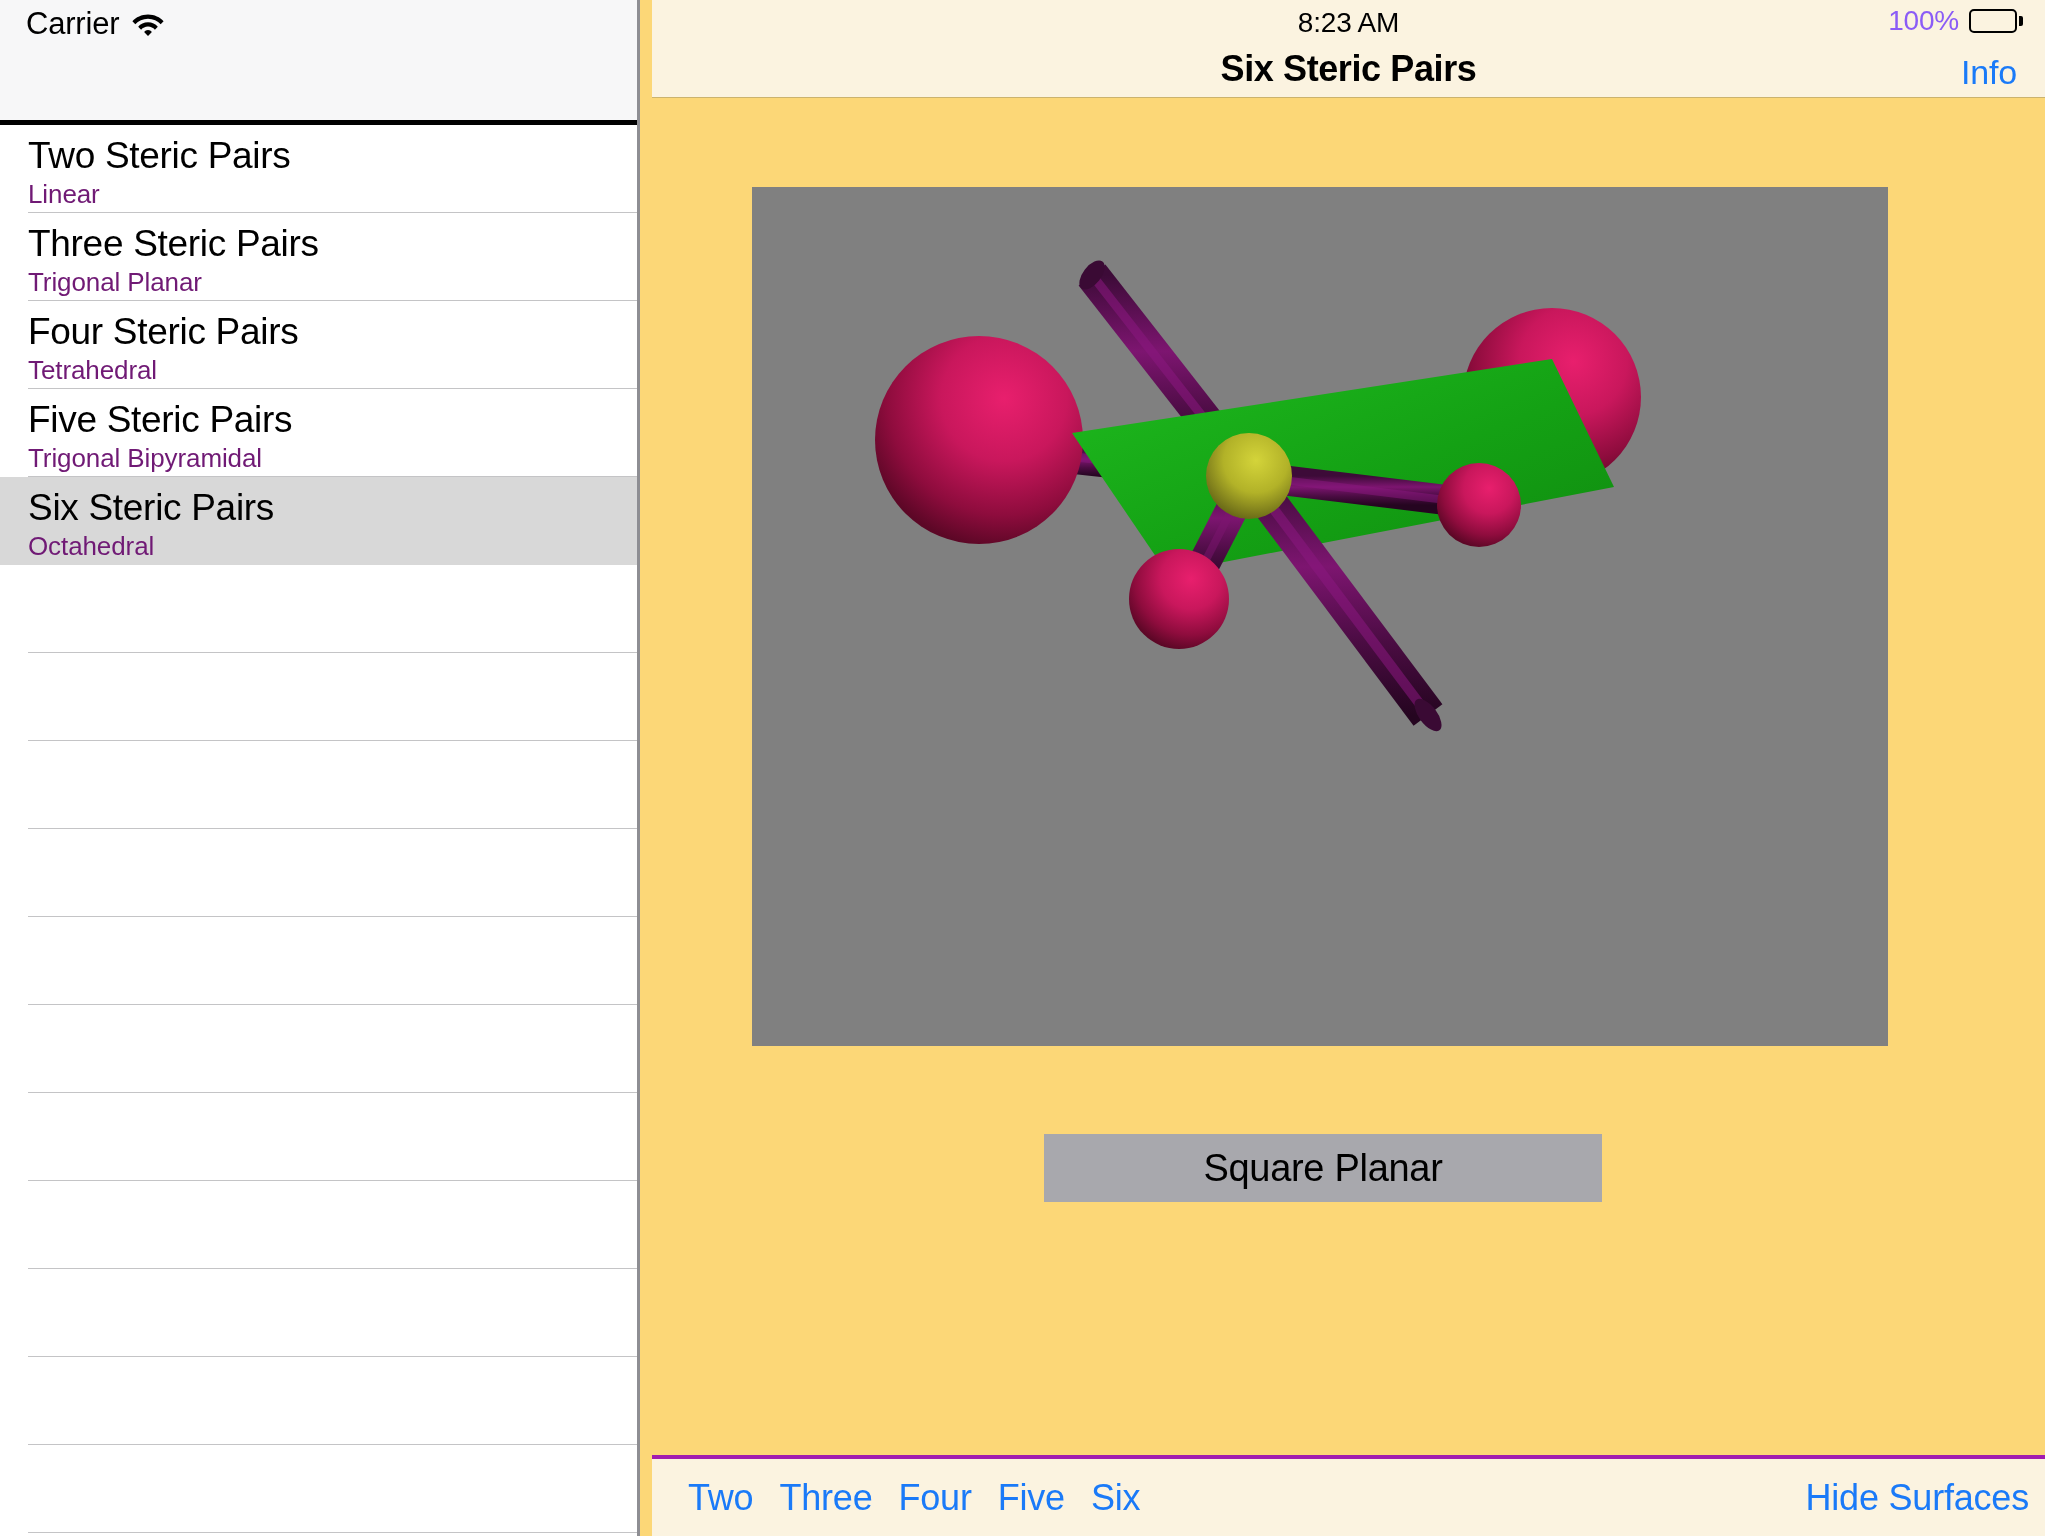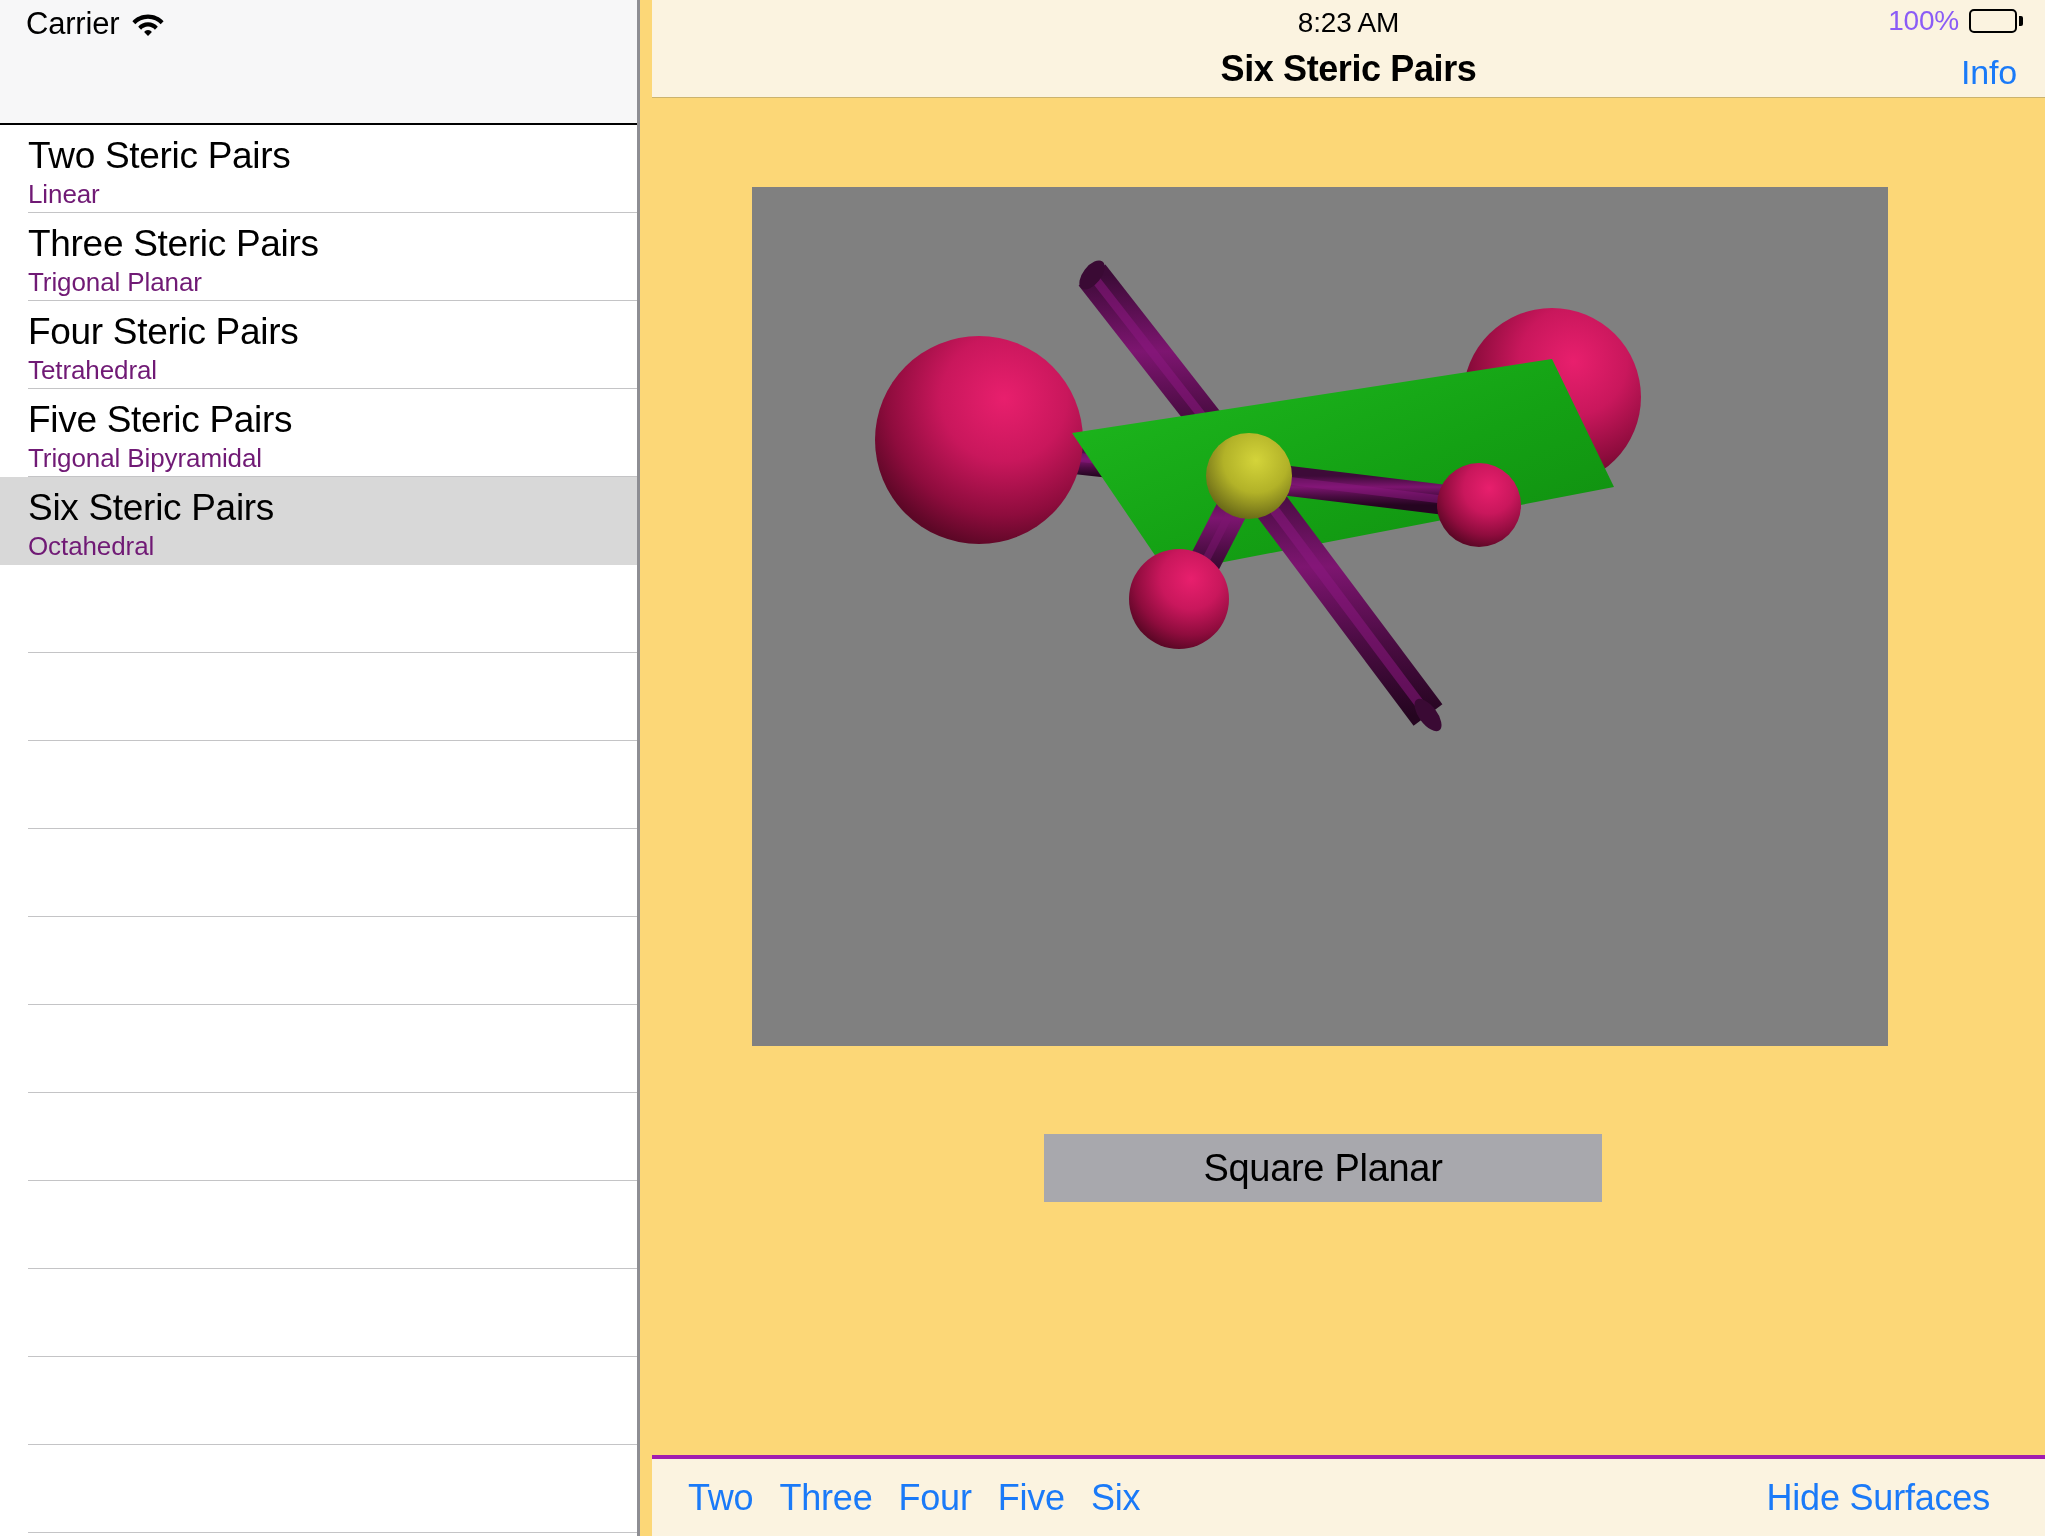--- a/index.html
+++ b/index.html
@@ -20,21 +20,21 @@
     position: relative;
     width: 640px;
     height: 1536px;
     background: #ffffff;
     border-right: 3px solid #8e8e93;
     flex: 0 0 640px;
   }
   #sidebar-statusbar {
     height: 125px;
     background: #f7f7f8;
-    border-bottom: 2px solid #000000;
+    border-bottom: 5px solid #000000;
     position: relative;
   }
   #carrier-wrap {
     position: absolute;
     left: 26px; top: 6px;
     display: flex; align-items: center; gap: 12px;
   }
   #carrier-label {
     font-size: 31px;
     color: #000;
@@ -210,21 +210,21 @@
     margin-left: 36px;
   }
   .tb-item {
     font-size: 36px;
     color: #1a7af8;
     letter-spacing: -0.2px;
     cursor: pointer;
   }
   #toolbar-right {
     margin-left: auto;
-    margin-right: 55px;
+    margin-right: 16px;
   }
   #hide-surfaces {
     font-size: 36px;
     color: #1a7af8;
     letter-spacing: -0.2px;
     cursor: pointer;
   }
 </style>
 </head>
 <body>

